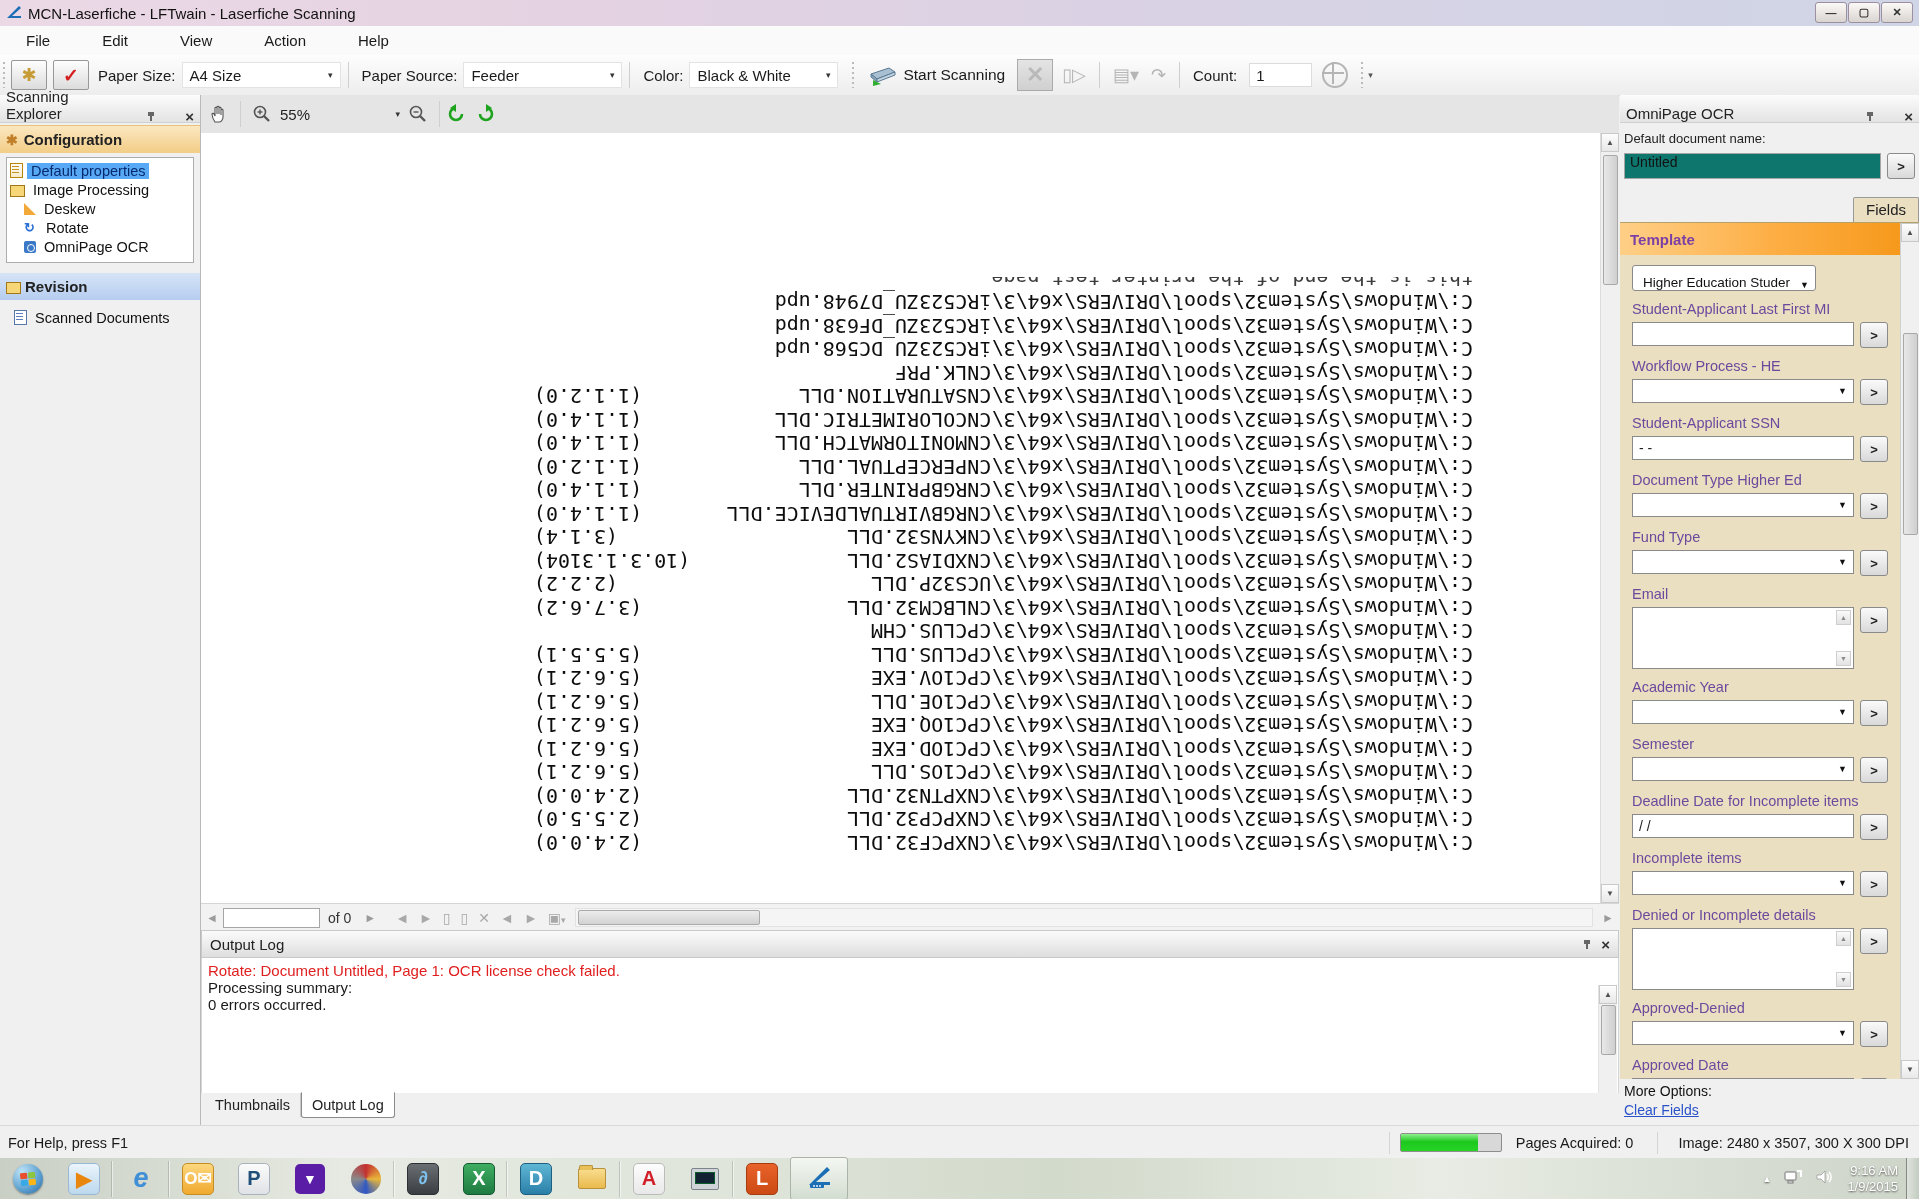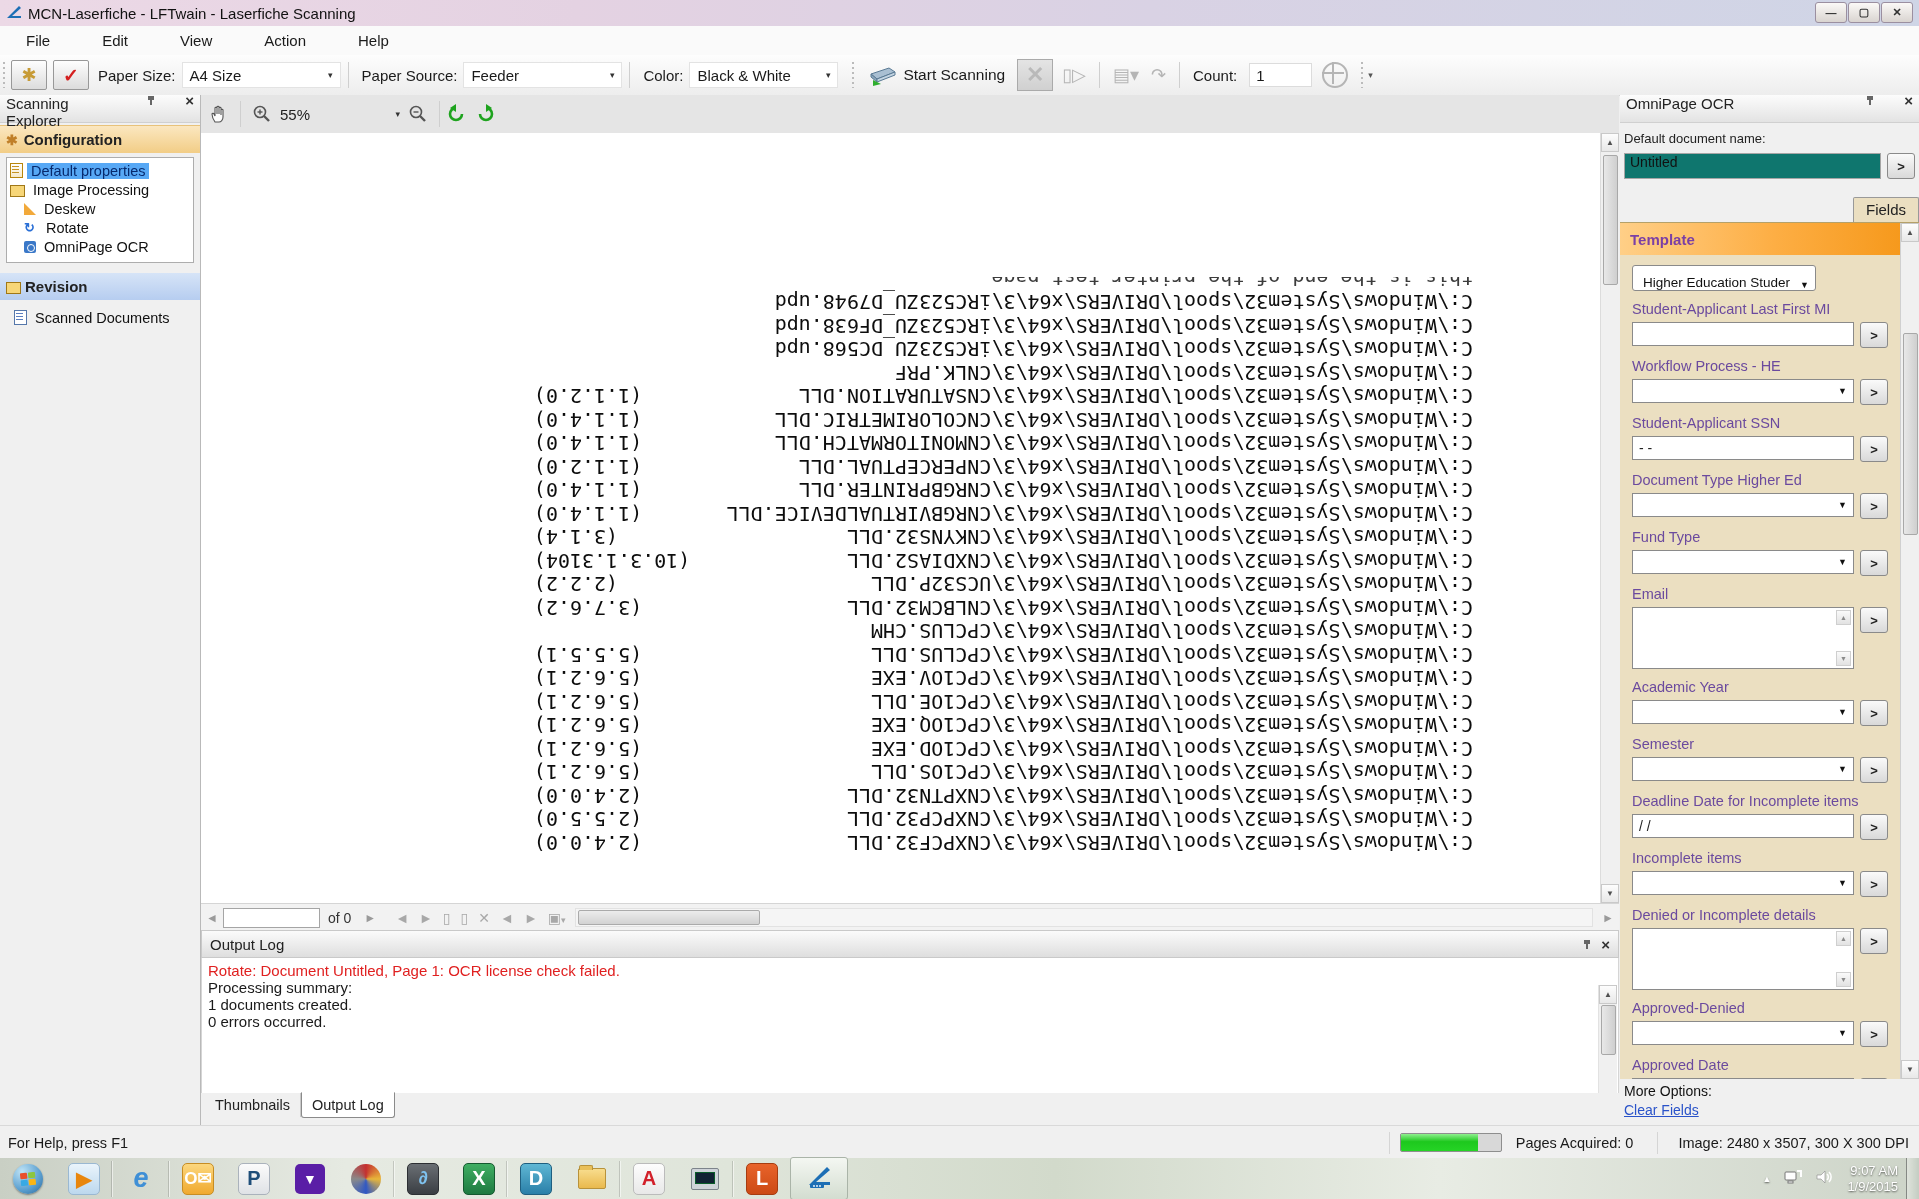--- a/index.html
+++ b/index.html
@@ -41,21 +41,21 @@
   #countbox{width:55px;height:22px;background:#fff;border:1px solid #dcdcdc;font-size:15px;
     padding-left:6px;display:flex;align-items:center;margin-left:6px;}
   .globe{width:22px;height:22px;border:2px solid #b5b5b5;border-radius:50%;position:relative;margin:0 10px;}
   .globe::before{content:"";position:absolute;left:8px;top:-2px;width:2px;height:22px;background:#b5b5b5;}
   .globe::after{content:"";position:absolute;left:-2px;top:8px;width:22px;height:2px;background:#b5b5b5;}
 
   
   #leftpanel{position:absolute;left:0;top:95px;width:200px;height:1030px;background:#f0f0f0;
     border-right:1px solid #b9b9b9;}
   .panelhead{height:27px;background:linear-gradient(#fcfcfc,#e3e3e3);border-bottom:1px solid #d0d0d0;
-    display:flex;align-items:flex-start;font-size:15px;color:#222;padding:0 6px;gap:20px;}
+    display:flex;align-items:flex-end;font-size:15px;color:#222;padding:0 6px;gap:20px;}
   .panelhead .ph-title{flex:1;}
   .pin{display:inline-block;width:11px;height:11px;position:relative;margin-right:8px;}
   .pin::before{content:"";position:absolute;left:2px;top:1px;width:6px;height:4px;background:#666;}
   .pin::after{content:"";position:absolute;left:4px;top:5px;width:2px;height:5px;background:#666;}
   .closex{font-size:15px;font-weight:bold;color:#333;line-height:11px;}
   .secbar{height:27px;display:flex;align-items:center;font-size:15px;font-weight:bold;color:#222;
     padding:0 6px;margin-top:2px;}
   .secbar.orange{background:linear-gradient(#fbe7c0,#f2cd86);border-top:1px solid #e8c27a;}
   .secbar.blue{background:linear-gradient(#d6e4f7,#b6cdf0);}
   .secico{margin-right:6px;font-size:14px;}
@@ -462,21 +462,20 @@
 
     <div id="outlog">
       <div id="outloghead">
         <span class="ph-title">Output Log</span>
         <span class="pin"></span>
         <span class="closex">×</span>
       </div>
       <div id="outlogbody">
         <div class="errline">Rotate: Document Untitled, Page 1: OCR license check failed.</div>
         <div>Processing summary:</div>
-        <div>1 documents created.</div>
         <div>0 errors occurred.</div>
         <div class="vscroll" id="ovs">
           <div class="varrow">▲</div>
           <div class="vthumb" style="top:20px;height:48px;"></div>
           <div class="varrow" style="position:absolute;bottom:0;width:16px;">▼</div>
         </div>
       </div>
     </div>
 
     <div id="bottabs">
@@ -735,20 +734,20 @@
           </svg>
       </span>
       <span>
         <svg width="20" height="18" viewBox="0 0 20 18">
             <polygon points="2,7 6,7 10,3 10,15 6,11 2,11" fill="#fdfdfd" stroke="#888" stroke-width="0.6"></polygon>
             <path d="M12 6 A4 4 0 0 1 12 12" fill="none" stroke="#fdfdfd" stroke-width="1.6"></path>
             <path d="M14 4 A7 7 0 0 1 14 14" fill="none" stroke="#fdfdfd" stroke-width="1.6"></path>
           </svg>
       </span>
       <div id="clock">
-        <div>9:07 AM</div>
+        <div>9:16 AM</div>
         <div>1/9/2015</div>
       </div>
     </div>
     <div id="showdesktop"></div>
   </div>
 
 </div>
 
 </body></html>

